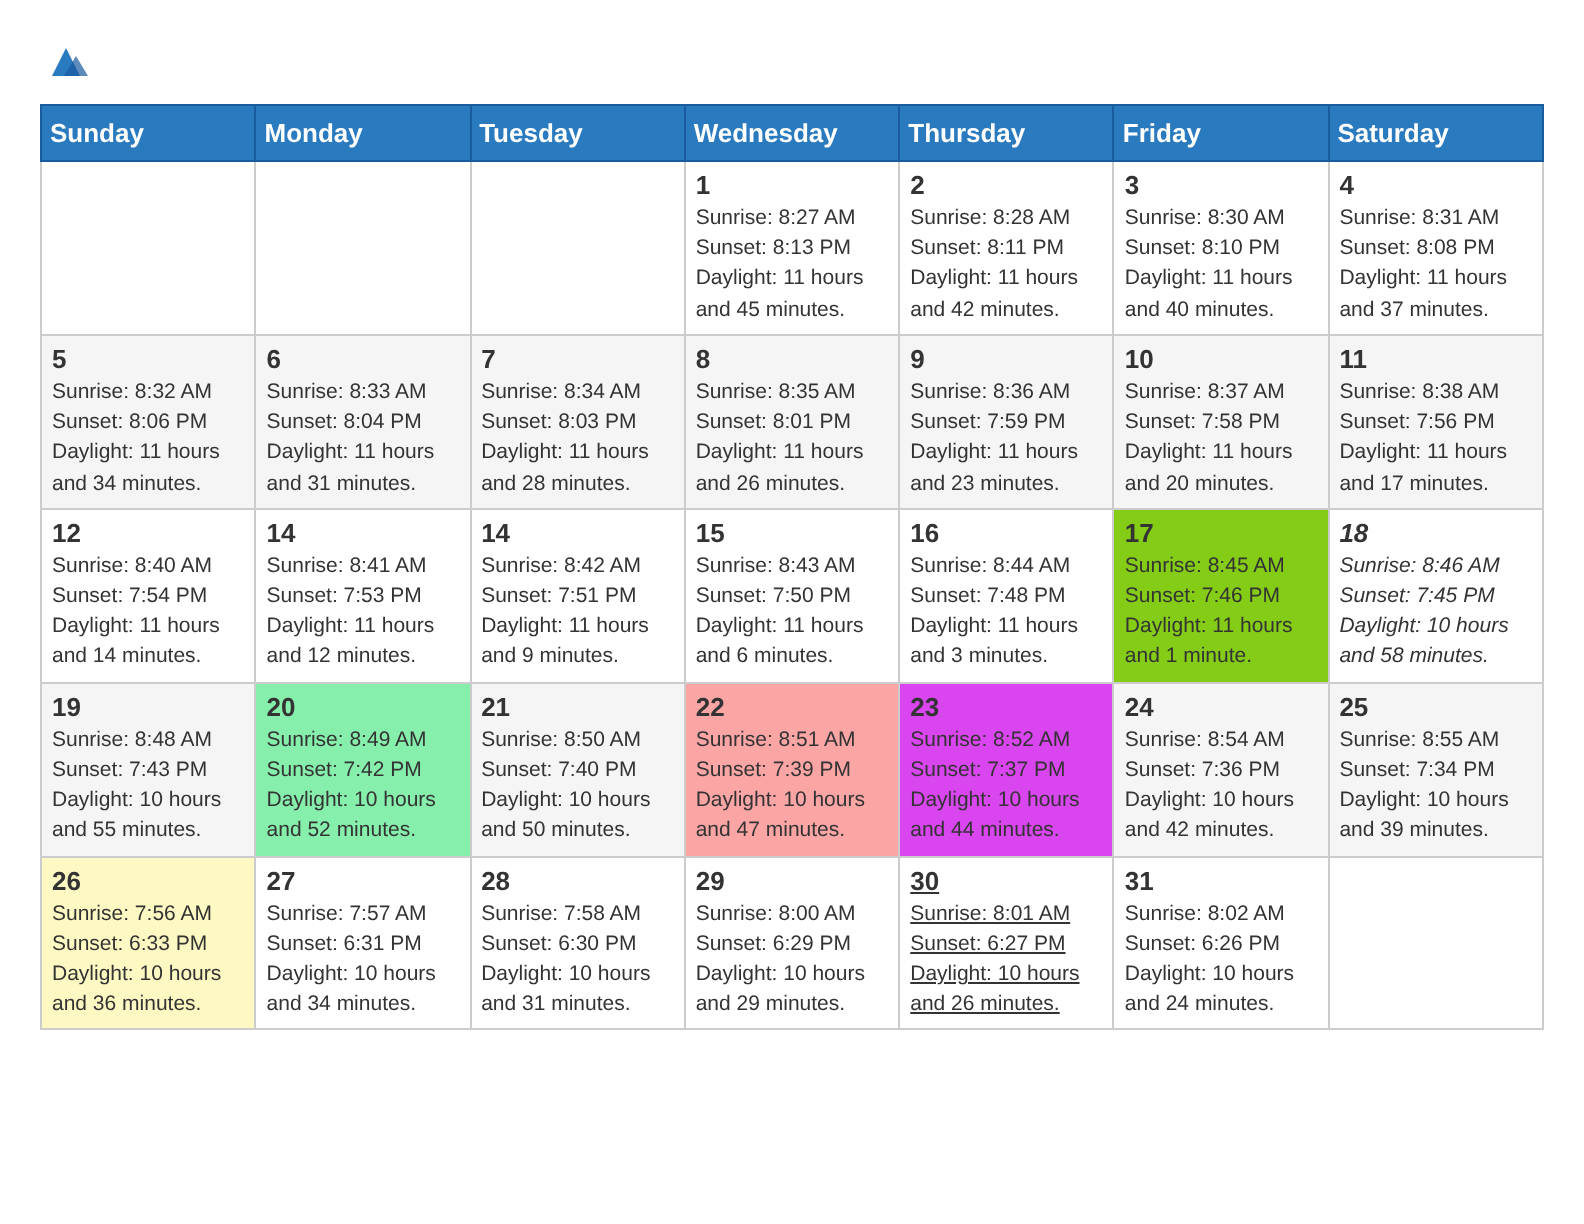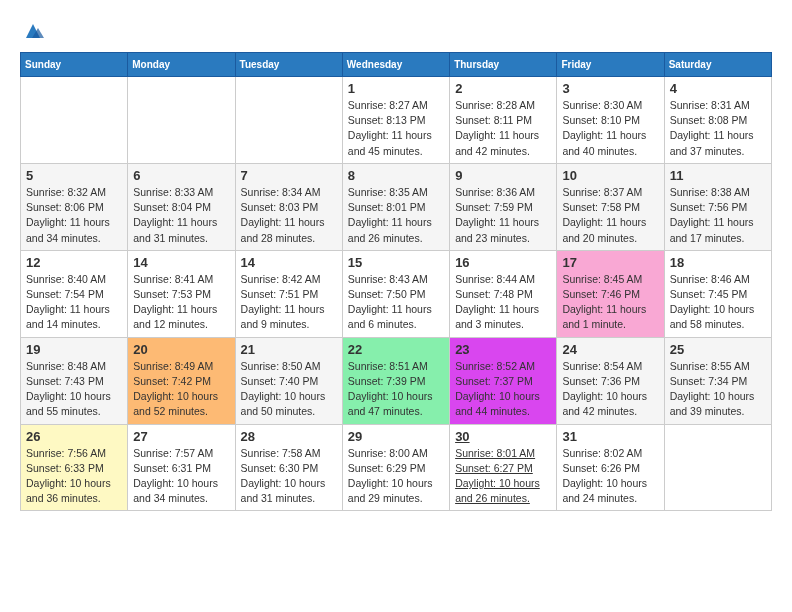--- a/index.html
+++ b/index.html
@@ -44,21 +44,21 @@
       color: #444;
     }
     .calendar {
       width: 100%;
       border-collapse: collapse;
       border: 1px solid #ccc;
     }
     .calendar th {
       background-color: #2a7abf;
       color: #fff;
-      font-size: 10px;
+      font-size: 13px;
       font-weight: bold;
       padding: 6px 4px;
       text-align: left;
       border: 1px solid #1a5a9f;
     }
     .calendar td {
       border: 1px solid #ccc;
       vertical-align: top;
       padding: 4px 5px;
       width: calc(100% / 7);
@@ -188,43 +188,43 @@
           <div class="day-info">Sunrise: 8:42 AM<br>Sunset: 7:51 PM<br>Daylight: 11 hours and 9 minutes.</div>
         </td>
         <td style="background: rgb(255, 255, 255);">
           <div class="day-number">15</div>
           <div class="day-info">Sunrise: 8:43 AM<br>Sunset: 7:50 PM<br>Daylight: 11 hours and 6 minutes.</div>
         </td>
         <td style="background: rgb(255, 255, 255);">
           <div class="day-number">16</div>
           <div class="day-info">Sunrise: 8:44 AM<br>Sunset: 7:48 PM<br>Daylight: 11 hours and 3 minutes.</div>
         </td>
-        <td style="background: #f9a8d4;">
+        <td style="background: #84cc16;">
           <div class="day-number">17</div>
           <div class="day-info">Sunrise: 8:45 AM<br>Sunset: 7:46 PM<br>Daylight: 11 hours and 1 minute.</div>
         </td>
-        <td style="background: rgb(255, 255, 255);">
+        <td style="background: rgb(255, 255, 255); font-style: italic;">
           <div class="day-number">18</div>
           <div class="day-info">Sunrise: 8:46 AM<br>Sunset: 7:45 PM<br>Daylight: 10 hours and 58 minutes.</div>
         </td>
       </tr>
       <tr>
         <td style="background: rgb(245, 245, 245);">
           <div class="day-number">19</div>
           <div class="day-info">Sunrise: 8:48 AM<br>Sunset: 7:43 PM<br>Daylight: 10 hours and 55 minutes.</div>
         </td>
-        <td style="background: #fdba74;">
+        <td style="background: #86efac;">
           <div class="day-number">20</div>
           <div class="day-info">Sunrise: 8:49 AM<br>Sunset: 7:42 PM<br>Daylight: 10 hours and 52 minutes.</div>
         </td>
         <td style="background: rgb(245, 245, 245);">
           <div class="day-number">21</div>
           <div class="day-info">Sunrise: 8:50 AM<br>Sunset: 7:40 PM<br>Daylight: 10 hours and 50 minutes.</div>
         </td>
-        <td style="background: #86efac;">
+        <td style="background: #fca5a5;">
           <div class="day-number">22</div>
           <div class="day-info">Sunrise: 8:51 AM<br>Sunset: 7:39 PM<br>Daylight: 10 hours and 47 minutes.</div>
         </td>
         <td style="background: #d946ef;">
           <div class="day-number">23</div>
           <div class="day-info">Sunrise: 8:52 AM<br>Sunset: 7:37 PM<br>Daylight: 10 hours and 44 minutes.</div>
         </td>
         <td style="background: rgb(245, 245, 245);">
           <div class="day-number">24</div>
           <div class="day-info">Sunrise: 8:54 AM<br>Sunset: 7:36 PM<br>Daylight: 10 hours and 42 minutes.</div>

